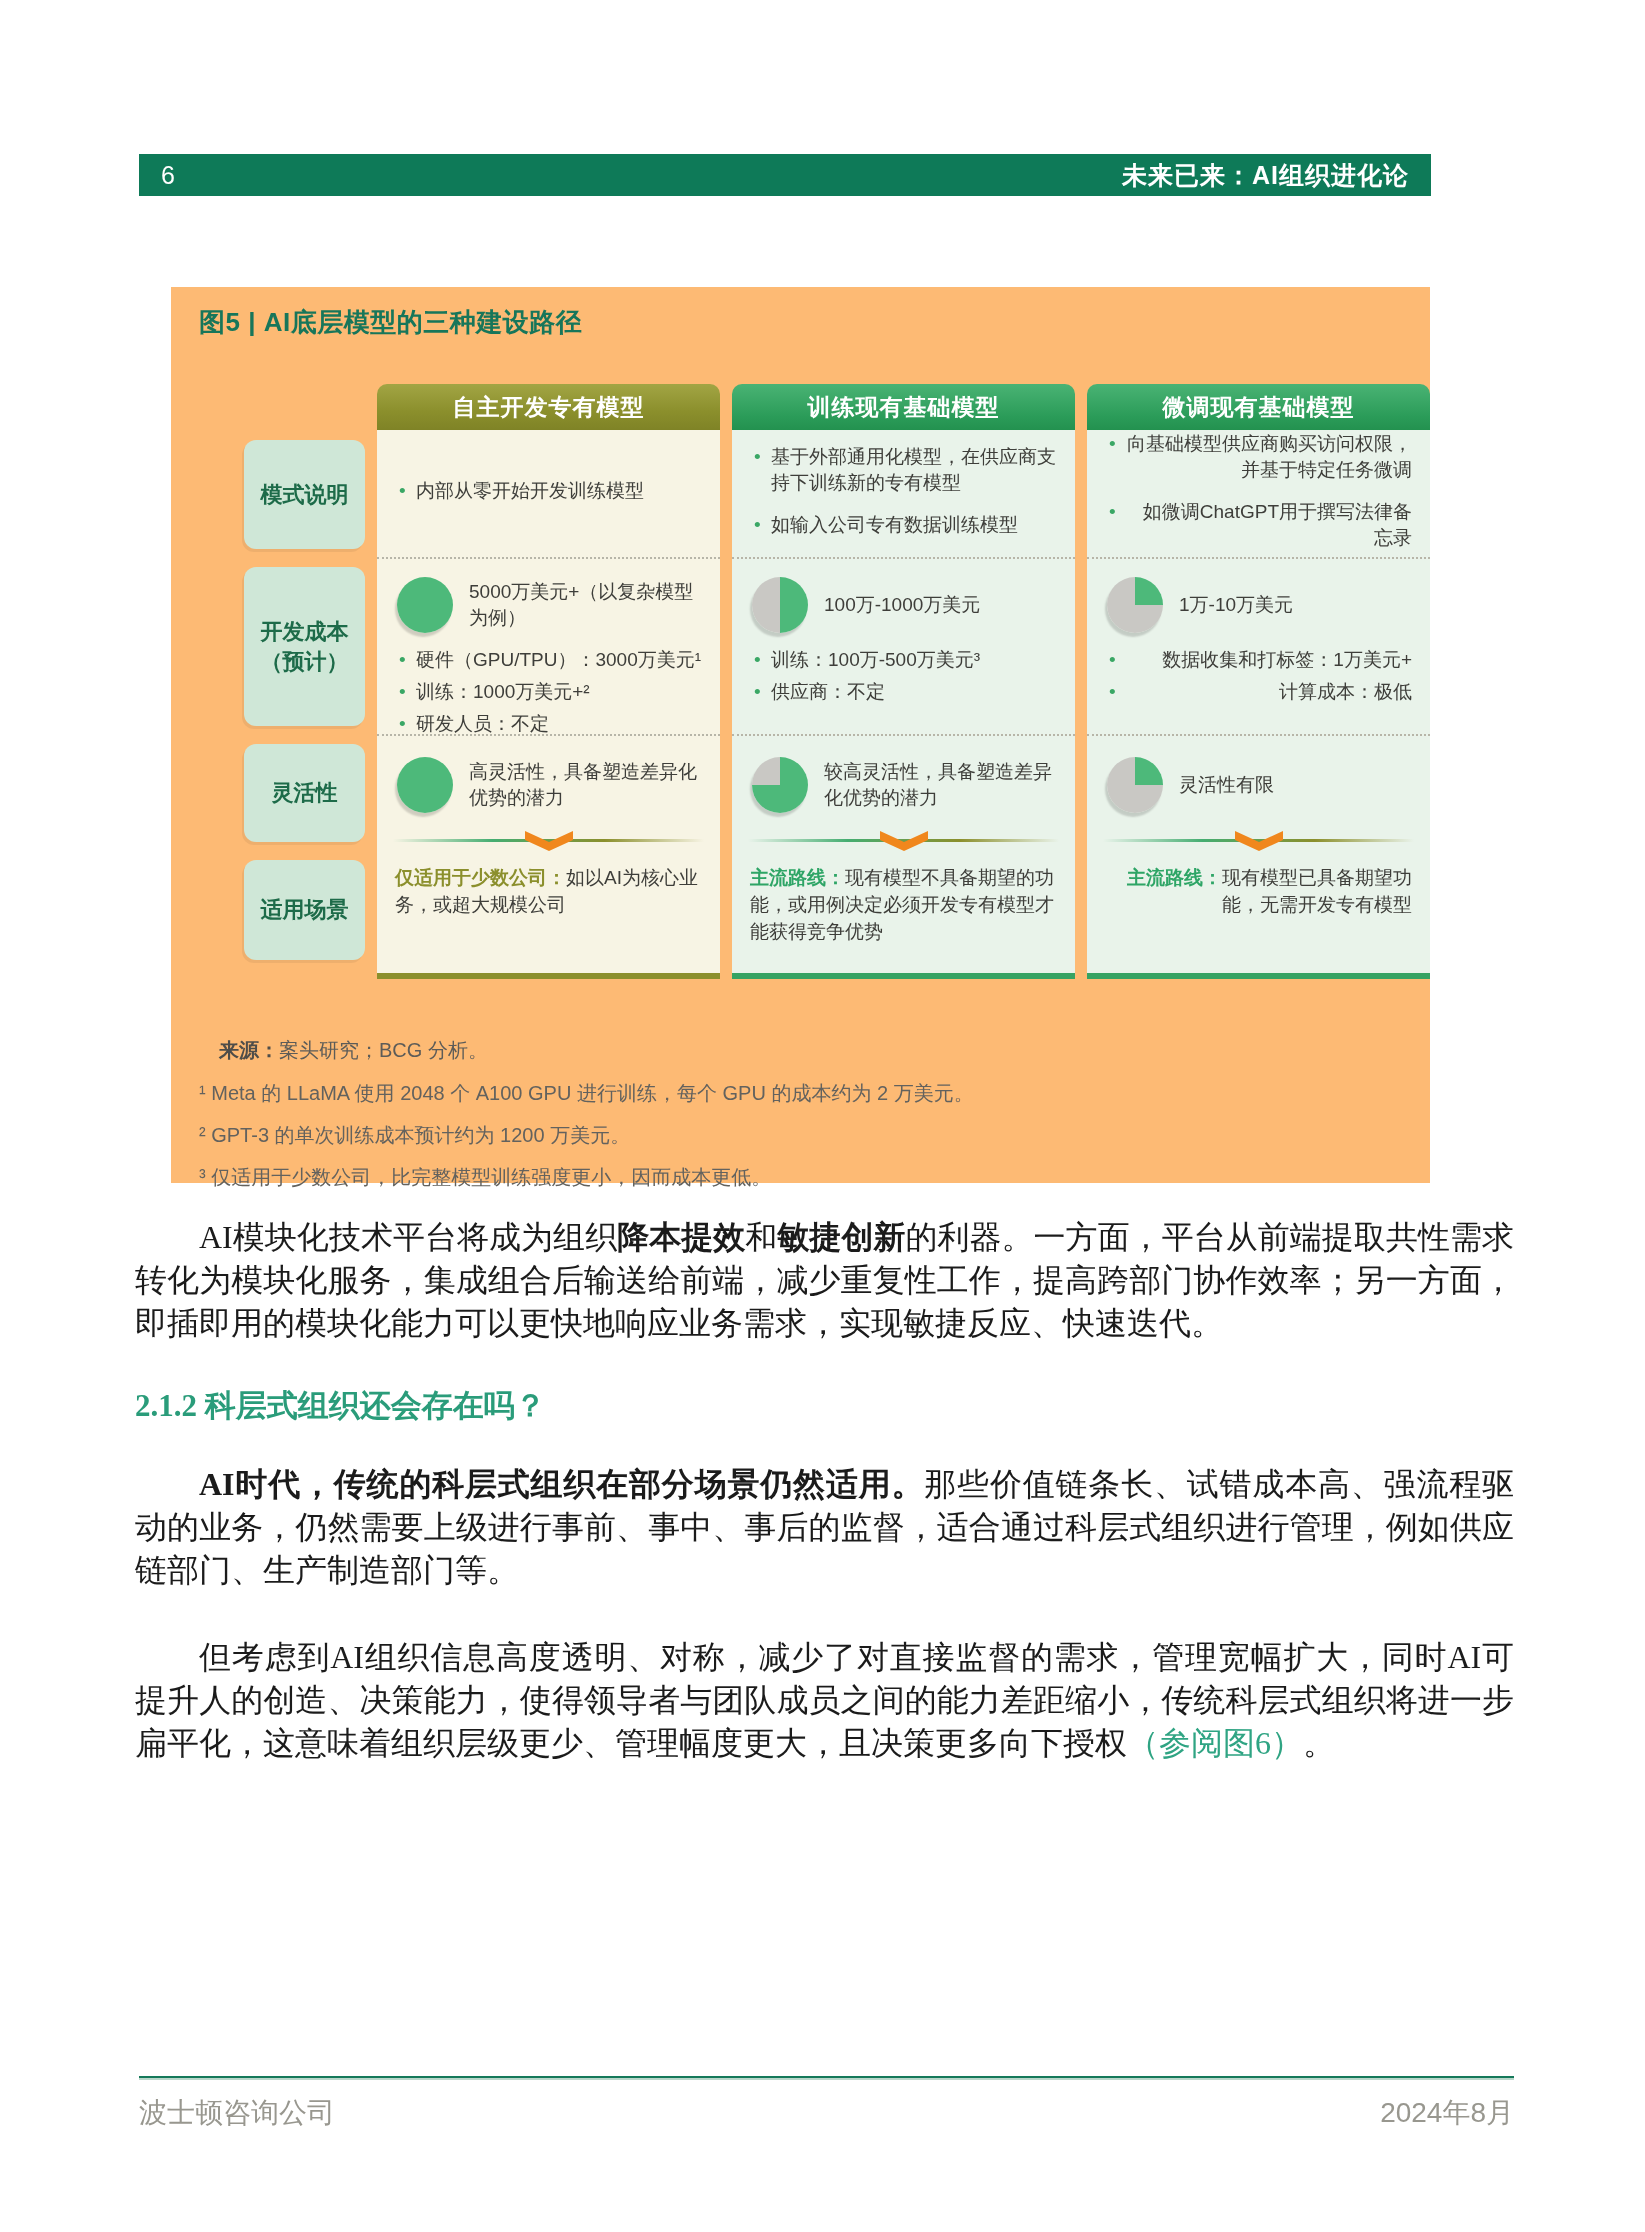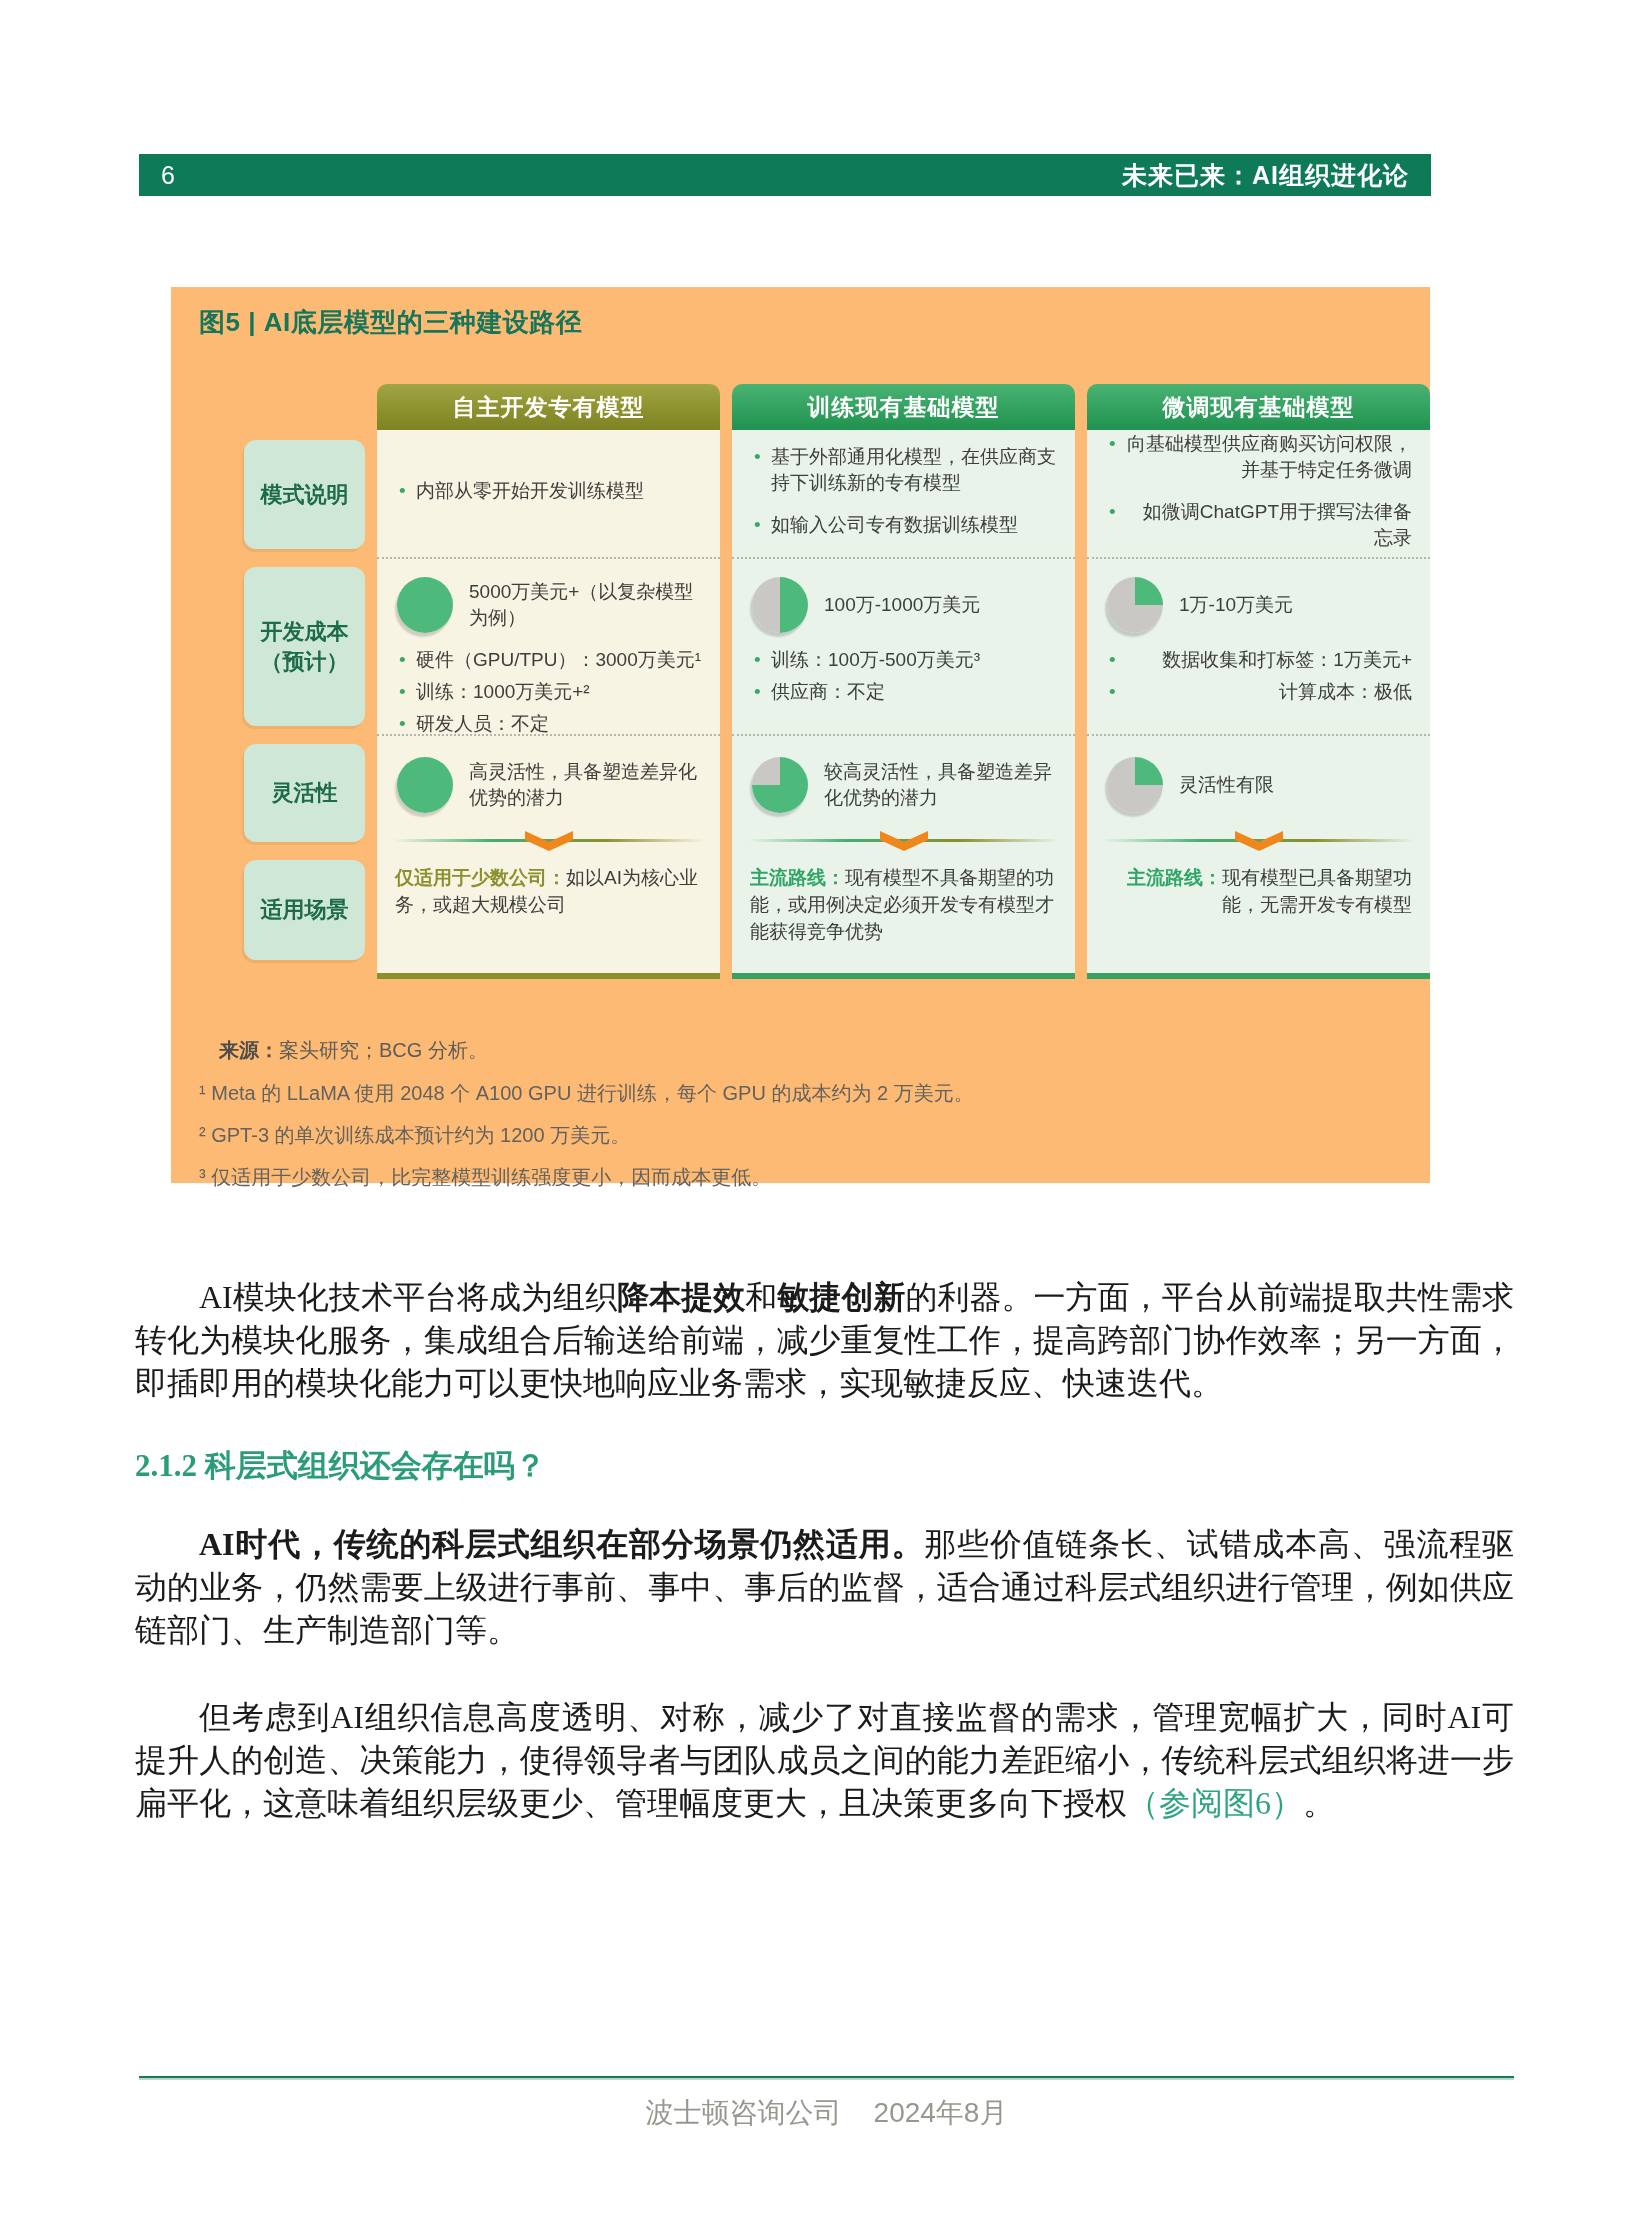--- a/index.html
+++ b/index.html
@@ -61,33 +61,33 @@
   .scen{margin:0;font-size:19px;line-height:27px;color:#3e3e3a;}
   .lead{font-weight:700;}
   .lead-olive{color:#8b8f2c;}
   .lead-green{color:#2ea566;}
 
   .src{margin:58px 0 6px 0;font-size:20px;color:#5d5c58;}
   .src-lead{font-weight:700;color:#4e4d49;margin-left:20px;}
   .fn{font-size:20px;color:#63625e;margin-top:16px;line-height:26px;}
 
   
-  .bodytext{position:absolute;left:135px;top:1276px;width:1379px;
+  .bodytext{position:absolute;left:135px;top:1216px;width:1379px;
             font-family:"Liberation Serif","DejaVu Serif",serif;color:#1b1b1b;}
   .para{margin:0;font-size:32px;line-height:43px;text-align:justify;text-indent:2em;}
   .para b{font-weight:700;}
   .p2{margin-top:36px;}
   .p3{margin-top:44px;}
   .h212{margin:40px 0 0 0;font-size:31px;font-weight:700;color:#2a9c7a;}
   .figref{color:#2fa483;text-decoration:none;cursor:pointer;}
 
   
   .pagefooter{position:absolute;left:139px;top:2076px;width:1375px;
               border-top:2px solid #15795a;box-shadow:0 3px 0 -1px #b9d7ca inset;
-              display:flex;justify-content:center;padding-top:16px;
+              display:flex;justify-content:space-between;padding-top:16px;
               font-size:28px;color:#98978f;gap:32px;}
 </style>
 </head>
 <body>
 
 <div class="page">
 
   <header class="topbar">
     <span class="pagenum">6</span>
     <span class="doc-title">未来已来：AI组织进化论</span>

